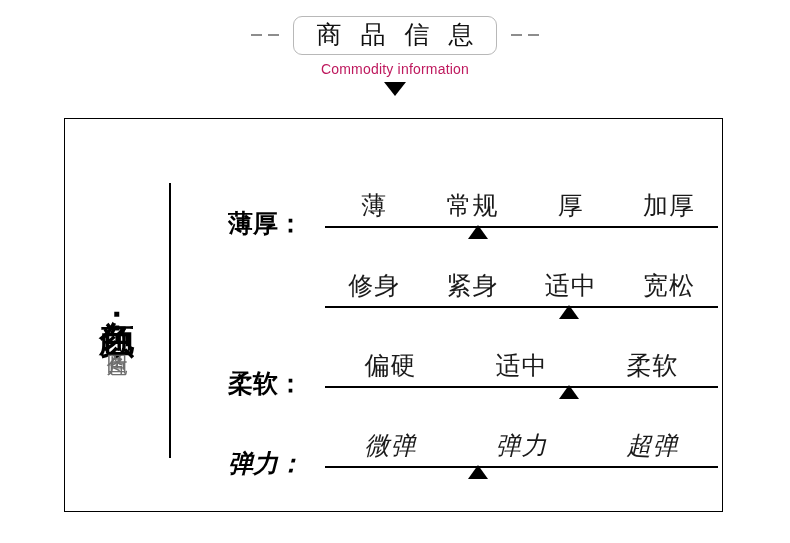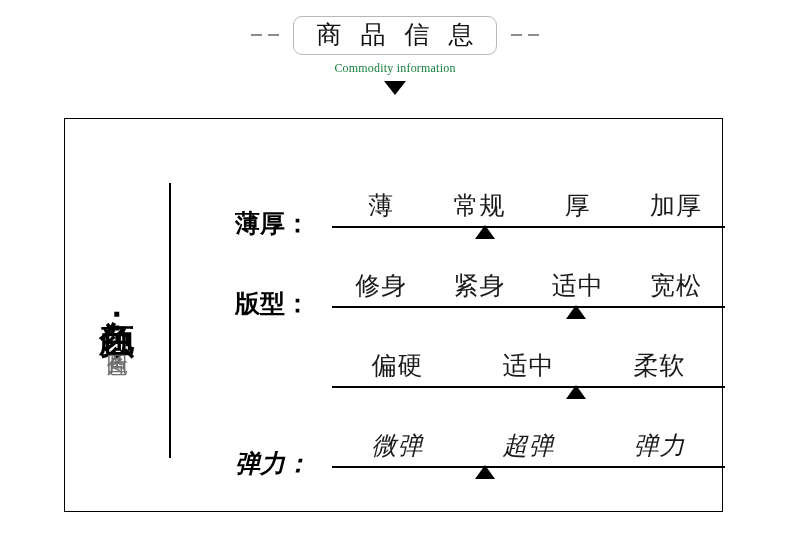--- a/index.html
+++ b/index.html
@@ -57,24 +57,24 @@
     font-size: 25px;
     letter-spacing: 6px;
     color: #111111;
     font-weight: 400;
     white-space: nowrap;
     display: inline-block;
     text-indent: 6px;
   }
   .subtitle {
     margin-top: 7px;
-    font-size: 12px;
-    color: #15803d;
+    font-size: 14px;
+    color: #be185d;
     letter-spacing: 0.2px;
-    font-family: Liberation Serif, serif;
+    font-family: Liberation Sans, sans-serif;
   }
   .down-arrow {
     margin-top: 5px;
     width: 0;
     height: 0;
     border-left: 11px solid transparent;
     border-right: 11px solid transparent;
     border-top: 14px solid #000000;
   }
 
@@ -126,21 +126,21 @@
     left: 169px;
     top: 183px;
     width: 1.6px;
     height: 275px;
     background: #000000;
   }
 
   
   .rows {
     position: absolute;
-    left: 16px;
+    left: 9px;
     top: 0;
     width: 702px;
     height: 543px;
     pointer-events: none;
   }
   .attr-row {
     position: absolute;
     left: 219px;
     width: 490px;
     height: 80px;
@@ -256,52 +256,52 @@
           <span class="option">常规</span>
           <span class="option">厚</span>
           <span class="option">加厚</span>
         </div>
         <div class="axis-line"></div>
         <div class="marker" style="left: 39%;"></div>
       </div>
     </div>
 
     <div class="attr-row" data-row="1">
-      <div class="attr-label">版型：</div>
       <div class="scale">
         <div class="options">
           <span class="option">修身</span>
           <span class="option">紧身</span>
           <span class="option">适中</span>
           <span class="option">宽松</span>
         </div>
         <div class="axis-line"></div>
         <div class="marker" style="left: 62%;"></div>
       </div>
     </div>
 
     <div class="attr-row" data-row="2">
+      <div class="attr-label">柔软：</div>
       <div class="scale">
         <div class="options">
           <span class="option">偏硬</span>
           <span class="option">适中</span>
           <span class="option">柔软</span>
         </div>
         <div class="axis-line"></div>
         <div class="marker" style="left: 62%;"></div>
       </div>
     </div>
 
     <div class="attr-row" data-row="3">
       <div class="attr-label">弹力：</div>
       <div class="scale">
         <div class="options">
           <span class="option">微弹</span>
+          <span class="option">弹力</span>
           <span class="option">超弹</span>
-          <span class="option">弹力</span>
         </div>
         <div class="axis-line"></div>
         <div class="marker" style="left: 39%;"></div>
       </div>
     </div>
 
   </div>
 
 </div>
 

